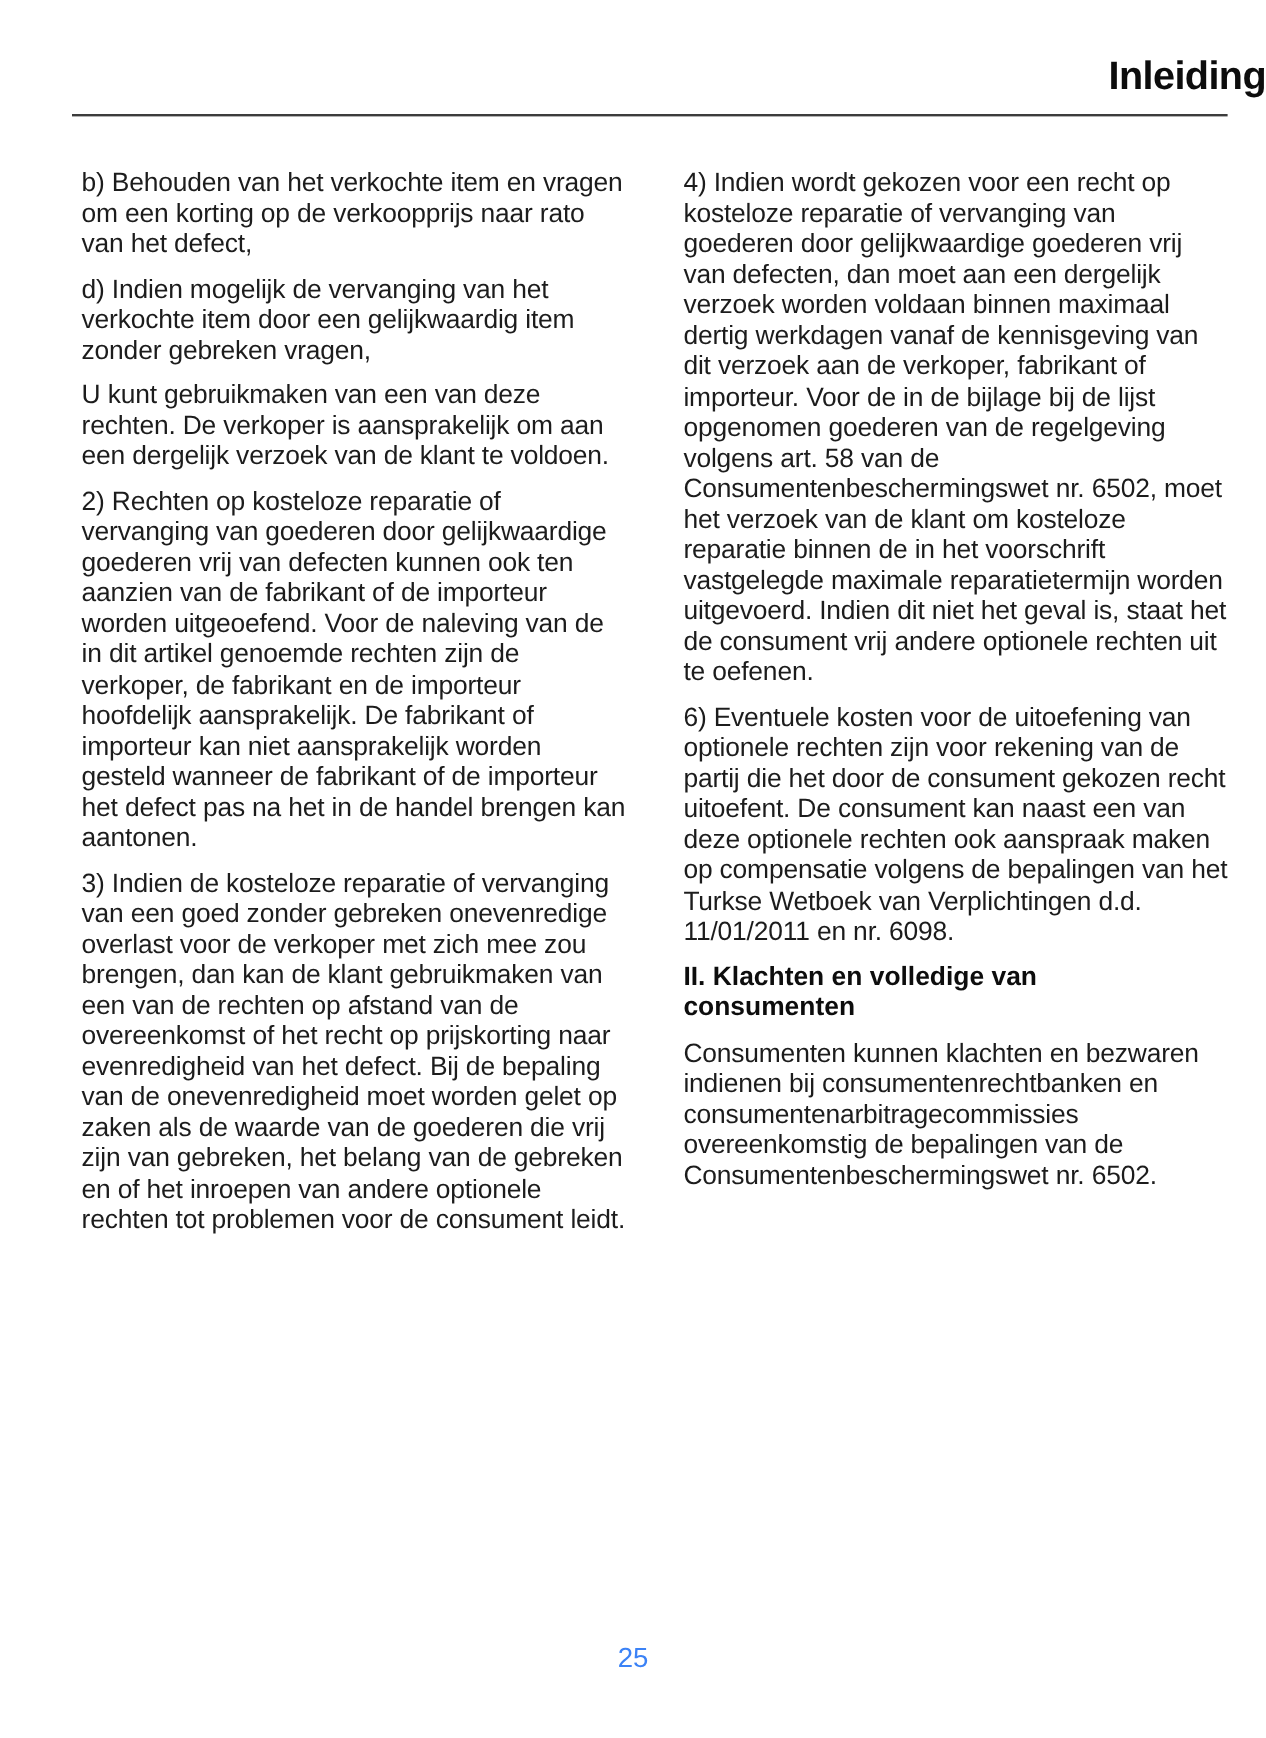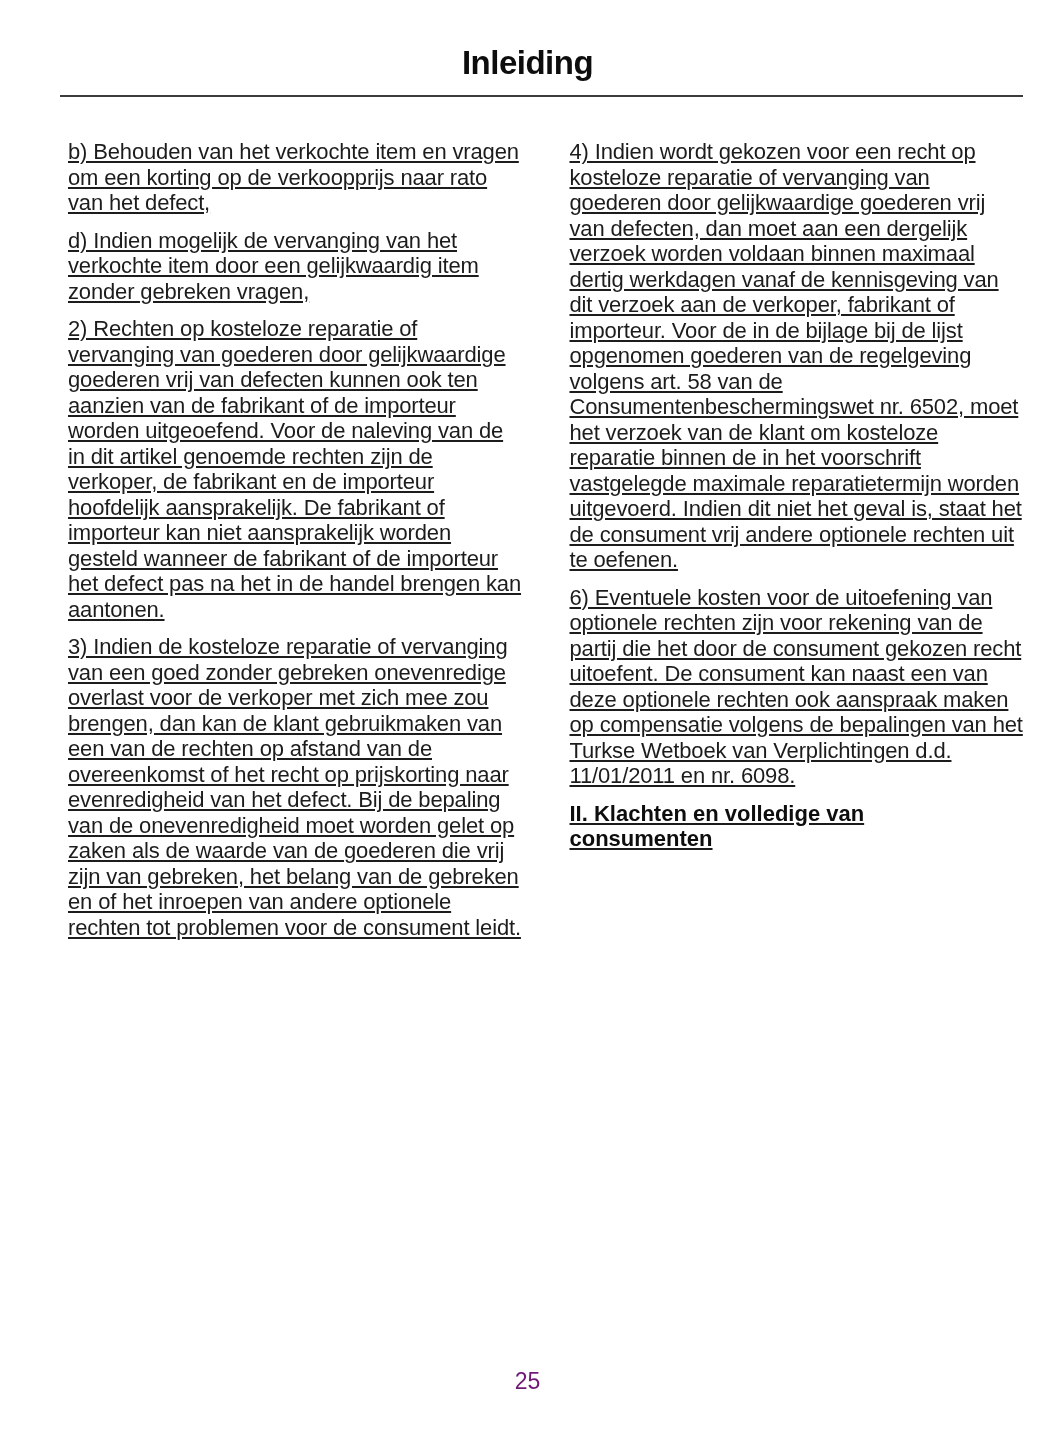--- a/index.html
+++ b/index.html
@@ -7,38 +7,37 @@
   body {
     width: 1055px;
     height: 1448px;
     position: relative;
     overflow: hidden;
     font-family: "Liberation Sans", "DejaVu Sans", sans-serif;
     color: #1c1c1c;
   }
   .page-header {
     padding-top: 44px;
-    text-align: center;
+    text-align: right;
   }
   .page-title {
     font-size: 33px;
     font-weight: 800;
     letter-spacing: -0.5px;
     color: #0d0d0d;
   }
   .header-rule {
     border: none;
     border-top: 2px solid #3c3c3c;
     margin: 13px 32px 0 60px;
   }
   .content {
     display: flex;
     gap: 48px;
     padding: 42px 32px 0 68px;
-    text-decoration: underline;
   }
   .column {
     flex: 1 1 0;
     min-width: 0;
   }
   .column p {
     font-size: 22px;
     line-height: 25.5px;
     letter-spacing: -0.15px;
     margin-bottom: 12px;
@@ -54,44 +53,46 @@
   }
   .page-footer {
     position: absolute;
     top: 1368px;
     left: 0;
     right: 0;
     text-align: center;
   }
   .page-number {
     font-size: 23px;
-    color: #701a75;
+    color: #3b82f6;
   }
 </style>
 </head>
 <body>
 
 <header class="page-header">
   <h1 class="page-title">Inleiding</h1>
 </header>
 
 <hr class="header-rule">
 
 <main class="content">
 
   <div class="column">
     <p>b) Behouden van het verkochte item en vragen om een korting op de verkoopprijs naar rato van het defect,</p>
     <p>d) Indien mogelijk de vervanging van het verkochte item door een gelijkwaardig item zonder gebreken vragen,</p>
+    <p>U kunt gebruikmaken van een van deze rechten. De verkoper is aansprakelijk om aan een dergelijk verzoek van de klant te voldoen.</p>
     <p>2) Rechten op kosteloze reparatie of vervanging van goederen door gelijkwaardige goederen vrij van defecten kunnen ook ten aanzien van de fabrikant of de importeur worden uitgeoefend. Voor de naleving van de in dit artikel genoemde rechten zijn de verkoper, de fabrikant en de importeur hoofdelijk aansprakelijk. De fabrikant of importeur kan niet aansprakelijk worden gesteld wanneer de fabrikant of de importeur het defect pas na het in de handel brengen kan aantonen.</p>
     <p>3) Indien de kosteloze reparatie of vervanging van een goed zonder gebreken onevenredige overlast voor de verkoper met zich mee zou brengen, dan kan de klant gebruikmaken van een van de rechten op afstand van de overeenkomst of het recht op prijskorting naar evenredigheid van het defect. Bij de bepaling van de onevenredigheid moet worden gelet op zaken als de waarde van de goederen die vrij zijn van gebreken, het belang van de gebreken en of het inroepen van andere optionele rechten tot problemen voor de consument leidt.</p>
   </div>
 
   <div class="column">
     <p>4) Indien wordt gekozen voor een recht op kosteloze reparatie of vervanging van goederen door gelijkwaardige goederen vrij van defecten, dan moet aan een dergelijk verzoek worden voldaan binnen maximaal dertig werkdagen vanaf de kennisgeving van dit verzoek aan de verkoper, fabrikant of importeur. Voor de in de bijlage bij de lijst opgenomen goederen van de regelgeving volgens art. 58 van de Consumentenbeschermingswet nr. 6502, moet het verzoek van de klant om kosteloze reparatie binnen de in het voorschrift vastgelegde maximale reparatietermijn worden uitgevoerd. Indien dit niet het geval is, staat het de consument vrij andere optionele rechten uit te oefenen.</p>
     <p>6) Eventuele kosten voor de uitoefening van optionele rechten zijn voor rekening van de partij die het door de consument gekozen recht uitoefent. De consument kan naast een van deze optionele rechten ook aanspraak maken op compensatie volgens de bepalingen van het Turkse Wetboek van Verplichtingen d.d. 11/01/2011 en nr. 6098.</p>
     <h2 class="section-heading">II. Klachten en volledige van consumenten</h2>
+    <p>Consumenten kunnen klachten en bezwaren indienen bij consumentenrechtbanken en consumentenarbitragecommissies overeenkomstig de bepalingen van de Consumentenbeschermingswet nr. 6502.</p>
   </div>
 
 </main>
 
 <footer class="page-footer">
   <span class="page-number">25</span>
 </footer>
 
 </body></html>

